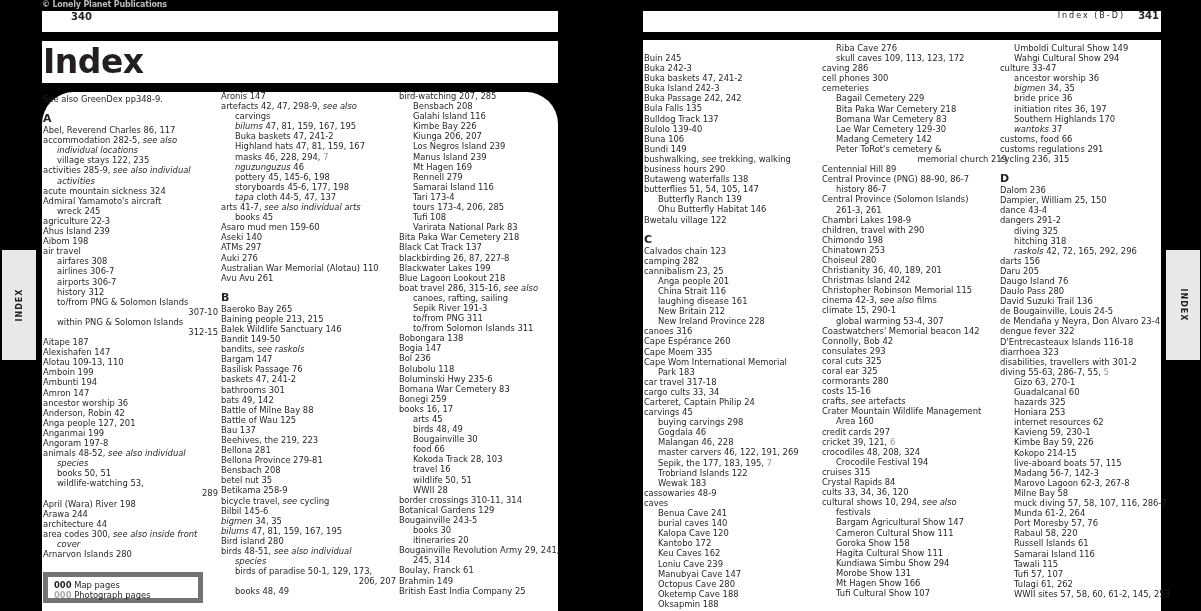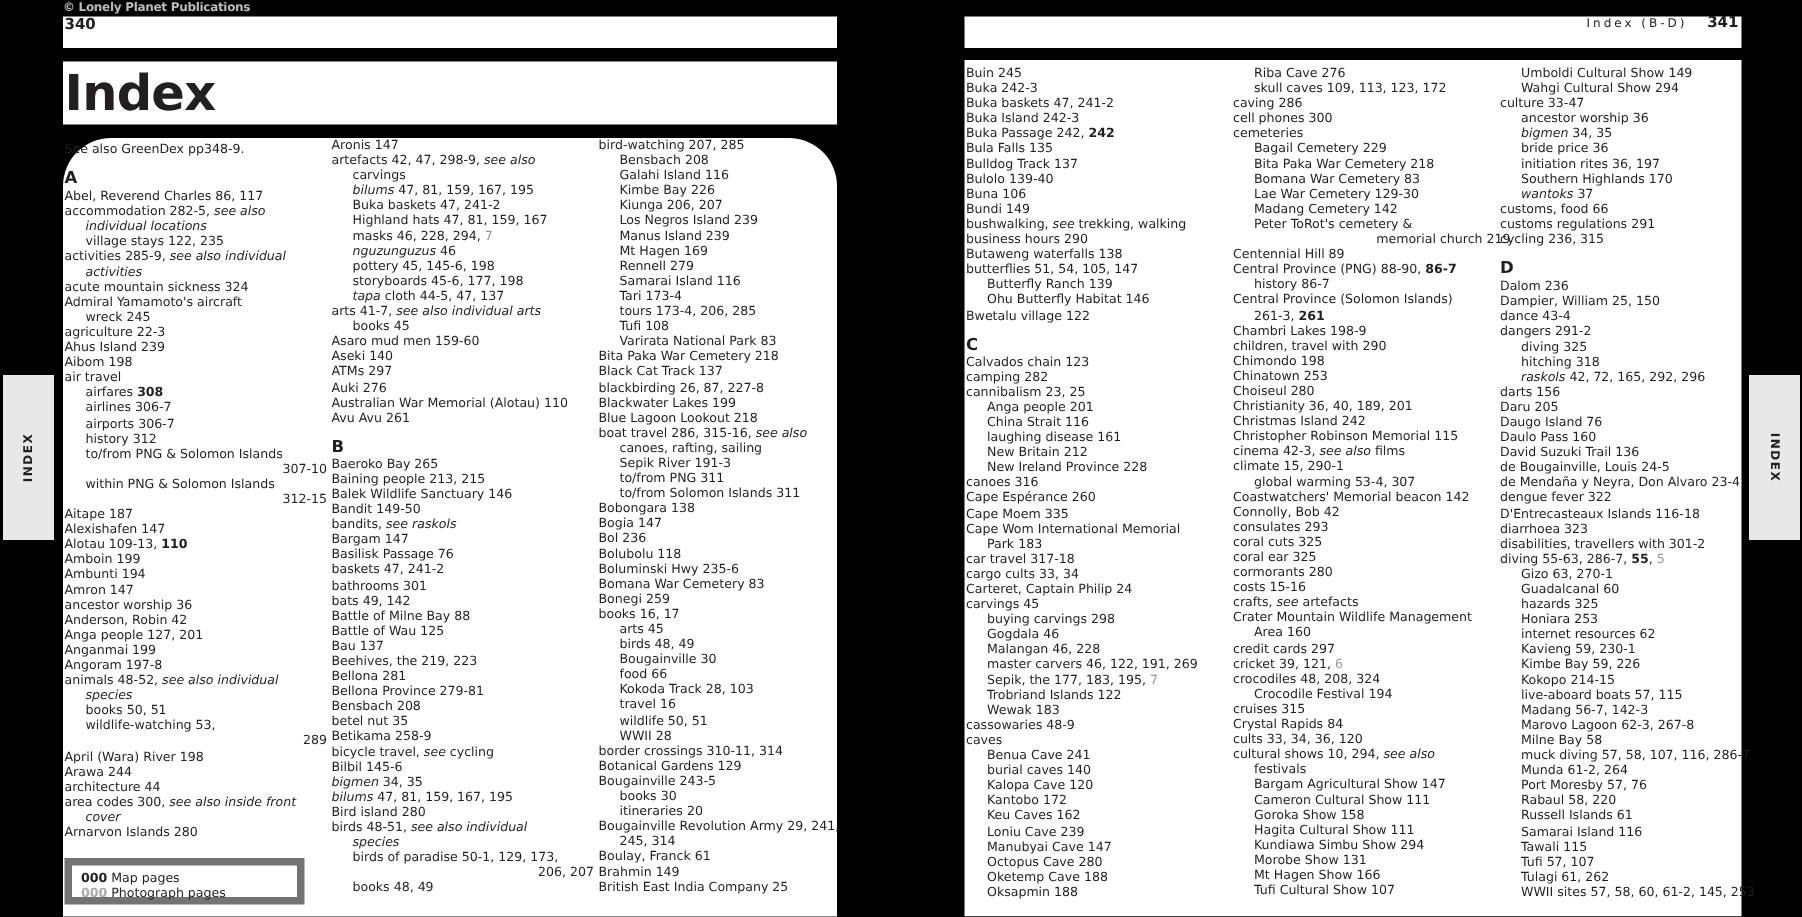--- a/index.html
+++ b/index.html
@@ -1,40 +1,40 @@
 <!DOCTYPE html>
 <html><head>
 <meta charset="utf-8">
 <style>
   * { box-sizing: border-box; margin: 0; padding: 0; }
   html, body { width: 1201px; height: 611px; background: #000; overflow: hidden; }
   body { position: relative; font-family: "DejaVu Sans", "Liberation Sans", sans-serif; color: #231f20; }
 
   .copyright { position: absolute; left: 42px; top: 0px; font-size: 8px; color: #bbb; font-weight: bold; letter-spacing: -0.2px; }
   .left-header { position: absolute; left: 42px; top: 11px; width: 516px; height: 21px; background: #fff; }
-  .left-header .pnum { position: absolute; left: 1px; top: 0px; font-size: 10px; font-weight: bold; }
+  .left-header .pnum { position: absolute; left: 1px; top: 0px; font-size: 10px; font-weight: bold; padding-left: 28px; }
   .title-box { position: absolute; left: 42px; top: 41px; width: 516px; height: 42px; background: #fff; }
   .title-box h1 { position: absolute; left: 1px; top: 1px; font-size: 33px; font-weight: bold; font-family: "DejaVu Sans", sans-serif; letter-spacing: -0.5px; line-height: 40px; }
 
   .left-body { position: absolute; left: 42px; top: 92px; width: 516px; height: 598px; background: #fff; border-radius: 32px; }
   .right-header { position: absolute; left: 643px; top: 11px; width: 518px; height: 21px; background: #fff; }
   .right-header .run { position: absolute; right: 36px; top: 0px; font-size: 8px; letter-spacing: 2px; }
   .right-header .pnum { position: absolute; right: 2px; top: -1px; font-size: 10px; font-weight: bold; }
   .right-body { position: absolute; left: 643px; top: 40px; width: 518px; height: 571px; background: #fff; }
 
   .col { position: absolute; font-size: 8.4px; line-height: 10.1px; white-space: nowrap; }
   .entry { display: block; }
   .l1 { padding-left: 0; }
   .l2 { padding-left: 14px; }
   .cont1 { padding-left: 14px; }
   .cont2 { padding-left: 28px; text-align: right; }
   .letter { display: block; font-weight: bold; font-size: 11px; line-height: 12px; margin-top: 9px; }
   .letter.first { margin-top: 9px; }
   i { font-style: italic; }
-  b { font-weight: bold; }
+  b { font-weight: normal; }
   .gray { color: #999; }
 
   .legend { position: absolute; left: 0px; top: 478px; width: 160px; height: 31px; border: 5px solid #737373; font-size: 8.4px; line-height: 10px; padding: 3px 6px; }
   .legend .m { font-weight: bold; }
   .legend .p { font-weight: bold; color: #aaa; }
 
   .side-tab { position: absolute; width: 34px; height: 110px; background: #e8e8e8; }
   .side-tab span { position: absolute; left: 50%; top: 50%; transform: translate(-50%,-50%) rotate(90deg); font-size: 8px; font-weight: bold; letter-spacing: 1px; color: #231f20; white-space: nowrap; }
   .tab-left { left: 2px; top: 250px; }
   .tab-left span { transform: translate(-50%,-50%) rotate(-90deg); }
@@ -218,21 +218,21 @@
 <div class="side-tab tab-left">
   <span>INDEX</span>
 </div>
 
 <div class="right-header">
   <span class="run">Index (B-D)</span>
   <span class="pnum">341</span>
 </div>
 
 <div class="right-body">
-  <div class="col" style="left:1px; top:3px; width:185px;">
+  <div class="col" style="left:1px; top:13px; width:185px;">
     <div class="col-entries">
         <span class="entry l1">Buin 245</span>
         <span class="entry l1">Buka 242-3</span>
         <span class="entry l1">Buka baskets 47, 241-2</span>
         <span class="entry l1">Buka Island 242-3</span>
         <span class="entry l1">Buka Passage 242, <b>242</b></span>
         <span class="entry l1">Bula Falls 135</span>
         <span class="entry l1">Bulldog Track 137</span>
         <span class="entry l1">Bulolo 139-40</span>
         <span class="entry l1">Buna 106</span>
@@ -360,21 +360,21 @@
         <span class="entry l1">Dalom 236</span>
         <span class="entry l1">Dampier, William 25, 150</span>
         <span class="entry l1">dance 43-4</span>
         <span class="entry l1">dangers 291-2</span>
         <span class="entry l2">diving 325</span>
         <span class="entry l2">hitching 318</span>
         <span class="entry l2"><i>raskols</i> 42, 72, 165, 292, 296</span>
         <span class="entry l1">darts 156</span>
         <span class="entry l1">Daru 205</span>
         <span class="entry l1">Daugo Island 76</span>
-        <span class="entry l1">Daulo Pass 160</span>
+        <span class="entry l1">Daulo Pass 280</span>
         <span class="entry l1">David Suzuki Trail 136</span>
         <span class="entry l1">de Bougainville, Louis 24-5</span>
         <span class="entry l1">de Mendaña y Neyra, Don Alvaro 23-4</span>
         <span class="entry l1">dengue fever 322</span>
         <span class="entry l1">D'Entrecasteaux Islands 116-18</span>
         <span class="entry l1">diarrhoea 323</span>
         <span class="entry l1">disabilities, travellers with 301-2</span>
         <span class="entry l1">diving 55-63, 286-7, <b>55</b>, <span class="gray">5</span></span>
         <span class="entry l2">Gizo 63, 270-1</span>
         <span class="entry l2">Guadalcanal 60</span>

